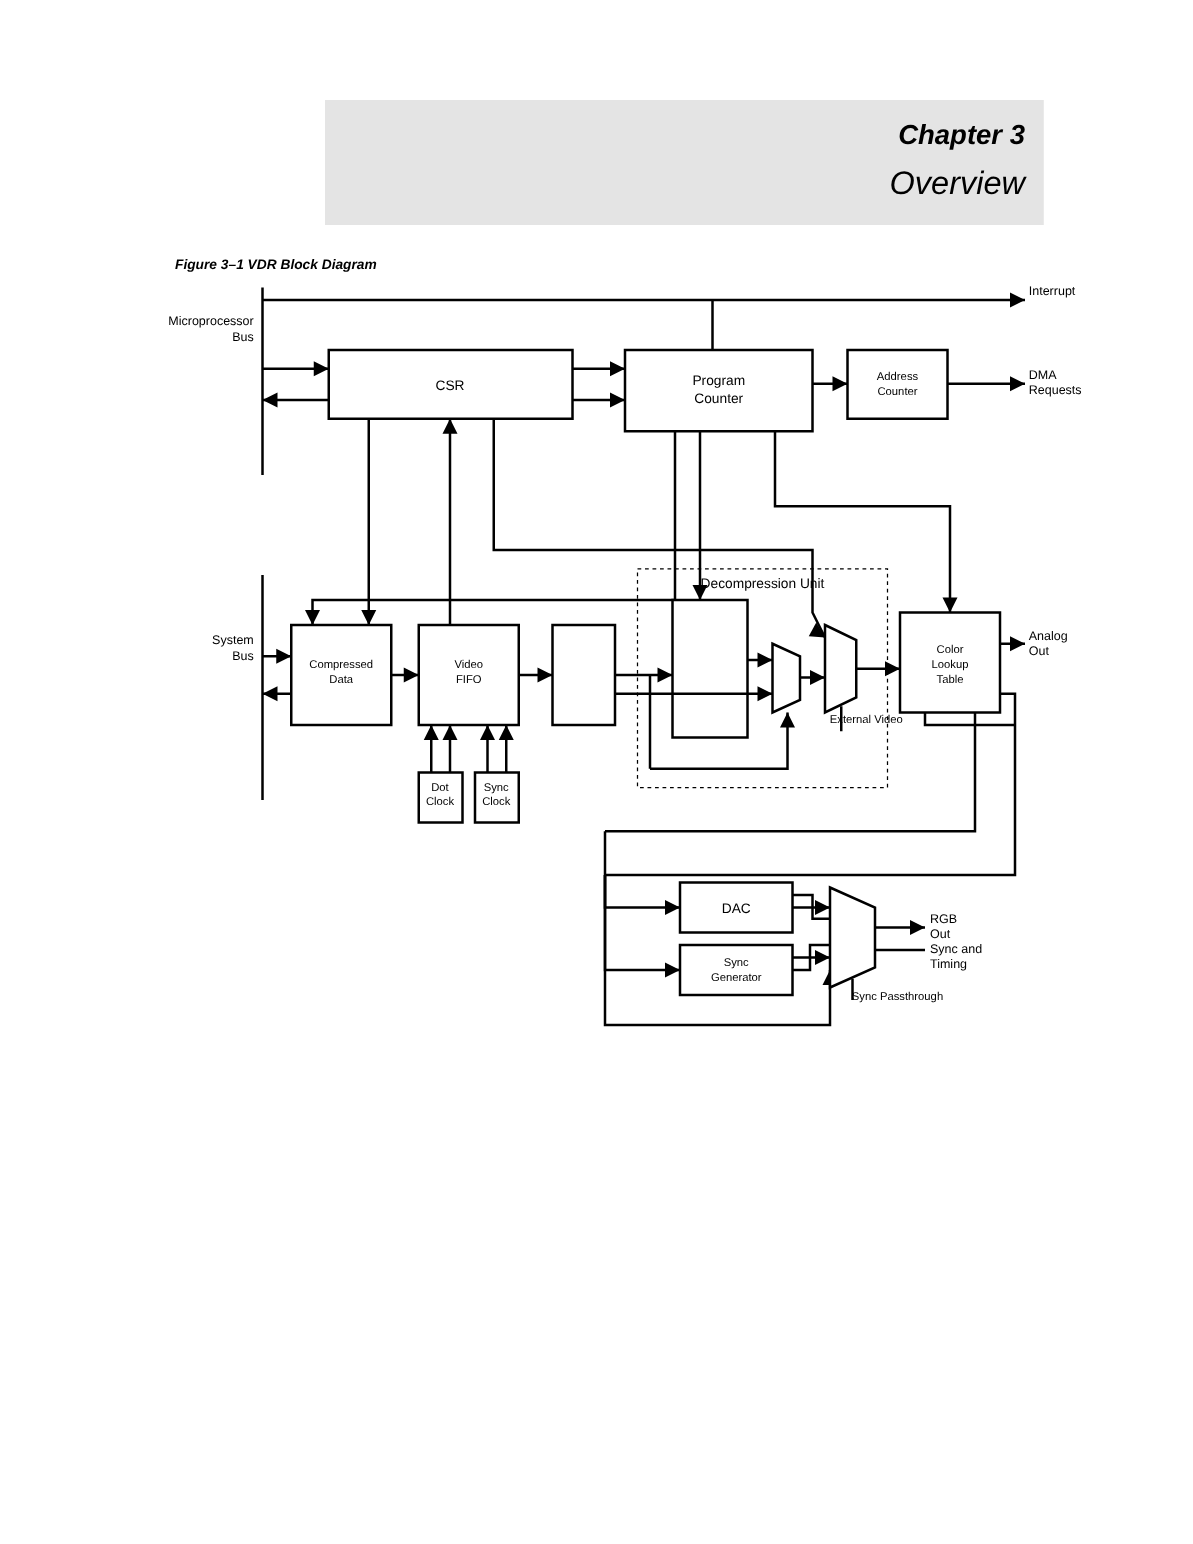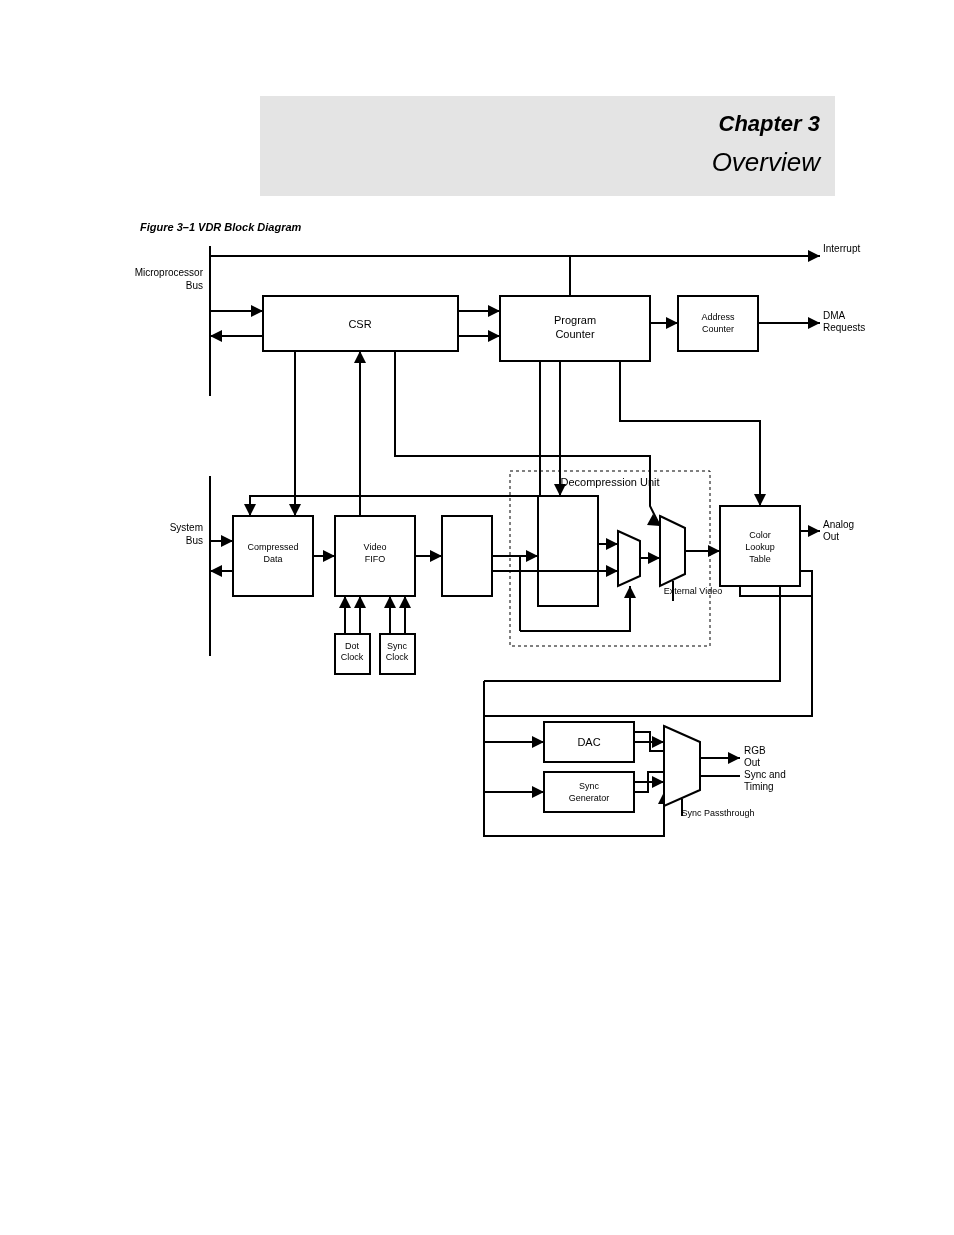--- a/index.html
+++ b/index.html
@@ -1,16 +1,16 @@
 <!DOCTYPE html>
 <html><head>
 <meta charset="utf-8">
 <style>
   html,body{margin:0;padding:0;background:#fff;font-family:Arial,Helvetica,sans-serif}
-  .page{position:relative;width:954px;height:991px;margin:16px auto;background:#fff}
+  .page{position:relative;width:954px;height:991px;margin:0 auto;background:#fff}
   svg{position:absolute;left:0;top:0}
   text{font-family:Arial,Helvetica,sans-serif;fill:#000}
   .hdr{fill:#e4e4e4}
   .box{fill:#fff;stroke:#000;stroke-width:2}
   .dash{fill:none;stroke:#000;stroke-width:1;stroke-dasharray:3 3}
   .ln{stroke:#000;stroke-width:2;fill:none}
   .bar{stroke:#000;stroke-width:2}
   .mux{fill:#fff;stroke:#000;stroke-width:2}
   .tri{fill:#000}
   .lbl{font-size:10px}

